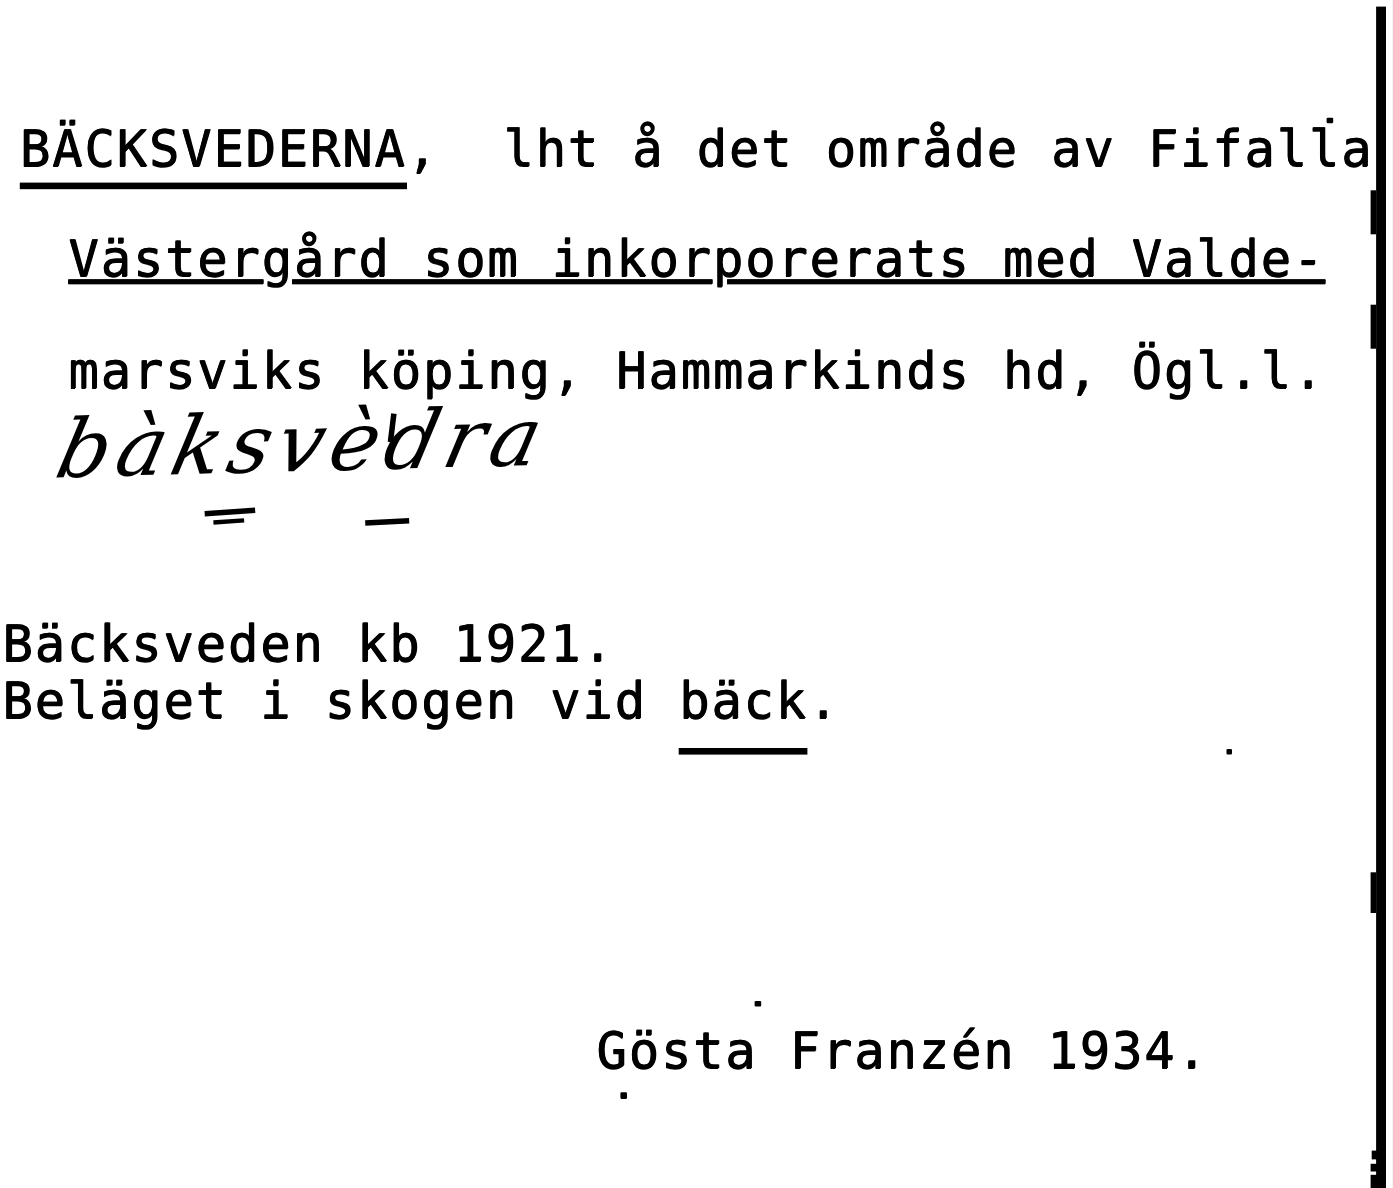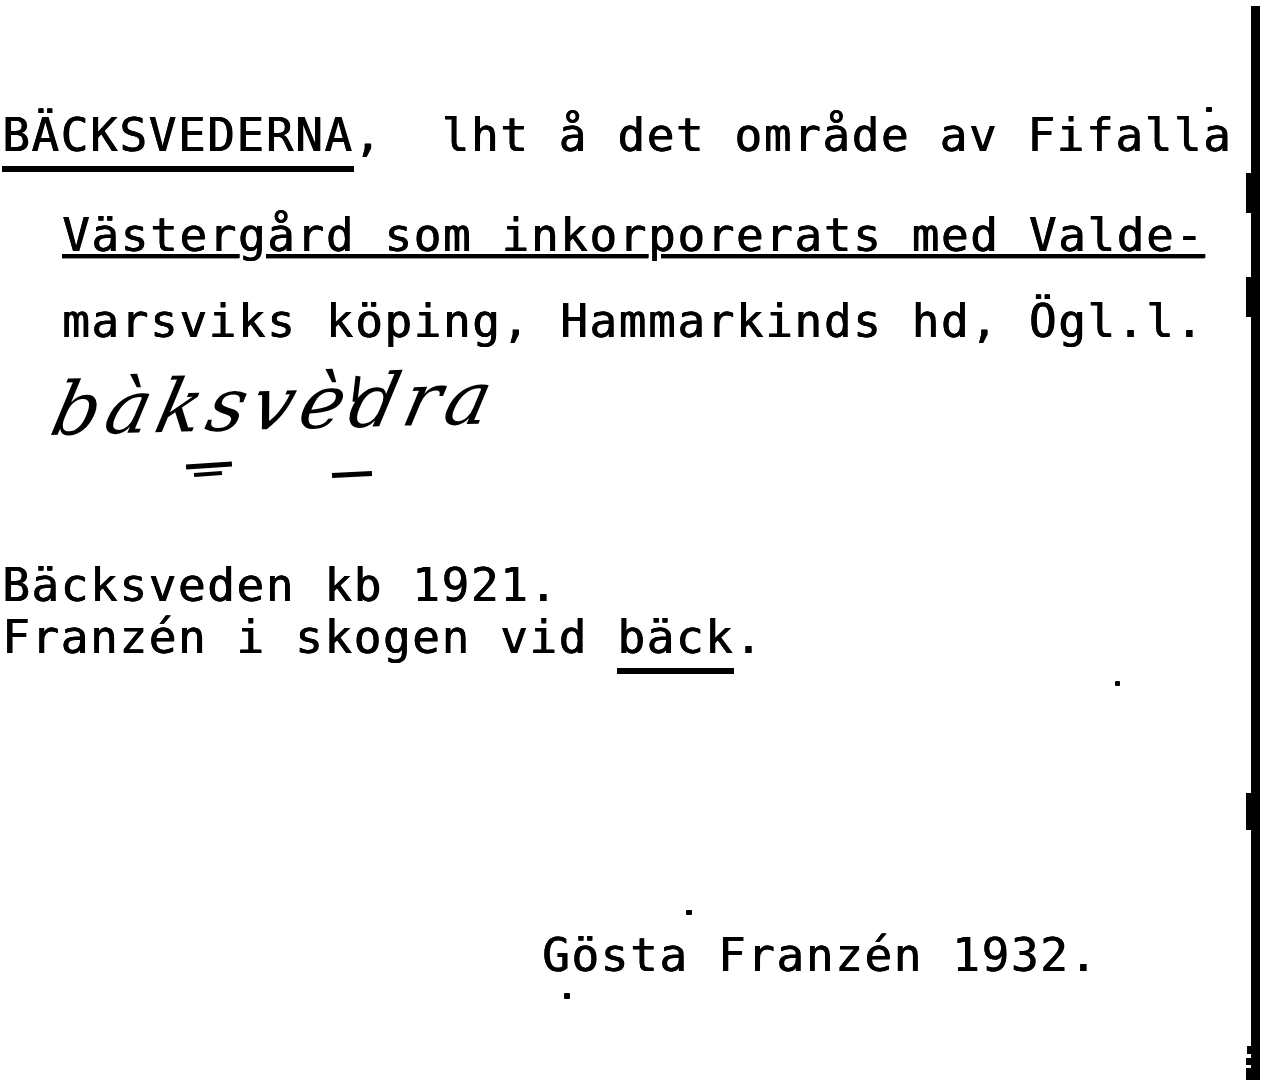--- a/index.html
+++ b/index.html
@@ -14,29 +14,29 @@
   
   .tline {
     position: absolute;
     white-space: pre;
     font-size: 46px;
     line-height: 1.12;
     letter-spacing: 1.6px;
     color: #000;
     text-shadow: 0.7px 0 0 #000, 0 0.4px 0 #000;
   }
-  #line1 { left: 2px;   top: 110px; }
+  #line1 { left: 18px;   top: 110px; }
   #line2 { left: 62px;  top: 210px; text-decoration: underline; }
-  #line3 { left: 62px;  top: 296px; text-align: right; }
+  #line3 { left: 62px;  top: 312px; text-align: right; }
   #note1 { left: 2px;   top: 560px; }
   #note2 { left: 2px;   top: 612px; }
   #sig   { left: 542px; top: 930px; }
 
   .u-head { display: inline-block; border-bottom: 6px solid #000; padding-bottom: 4px; }
-  .u-word { display: inline-block; border-bottom: 6px solid #000; padding-bottom: 4px; }
+  .u-word { display: inline-block; border-bottom: 6px solid #000; padding-bottom: 16px; }
 
   
   #phonetic {
     position: absolute;
     left: 44px;
     top: 366px;
     width: 500px;
     height: 130px;
     color: #000;
   }
@@ -93,23 +93,23 @@
 
   <div id="phonetic">
     <span class="hw">bàksvèdra</span>
     <span class="hw-mark" id="hw-dash-k1"></span>
     <span class="hw-mark" id="hw-dash-k2"></span>
     <span class="hw-mark" id="hw-dash-e"></span>
     <span class="hw-mark" id="hw-tick-e"></span>
   </div>
 
   <div class="tline" id="note1">Bäcksveden kb 1921.</div>
-  <div class="tline" id="note2"><span>Franzén i skogen vid </span><span class="u-word">bäck</span><span>.</span></div>
+  <div class="tline" id="note2"><span>Beläget i skogen vid </span><span class="u-word">bäck</span><span>.</span></div>
 
-  <div class="tline" id="sig">Gösta Franzén 1932.</div>
+  <div class="tline" id="sig">Gösta Franzén 1934.</div>
 
   <div class="edge-bar"></div>
   <div class="serr" id="serr1"></div>
   <div class="serr" id="serr2"></div>
   <div class="serr" id="serr3"></div>
   <div class="serr" id="serr4"></div>
   <div class="serr" id="serr5"></div>
   <div class="serr" id="serr6"></div>
 
   <div class="speck" id="speck1"></div>

